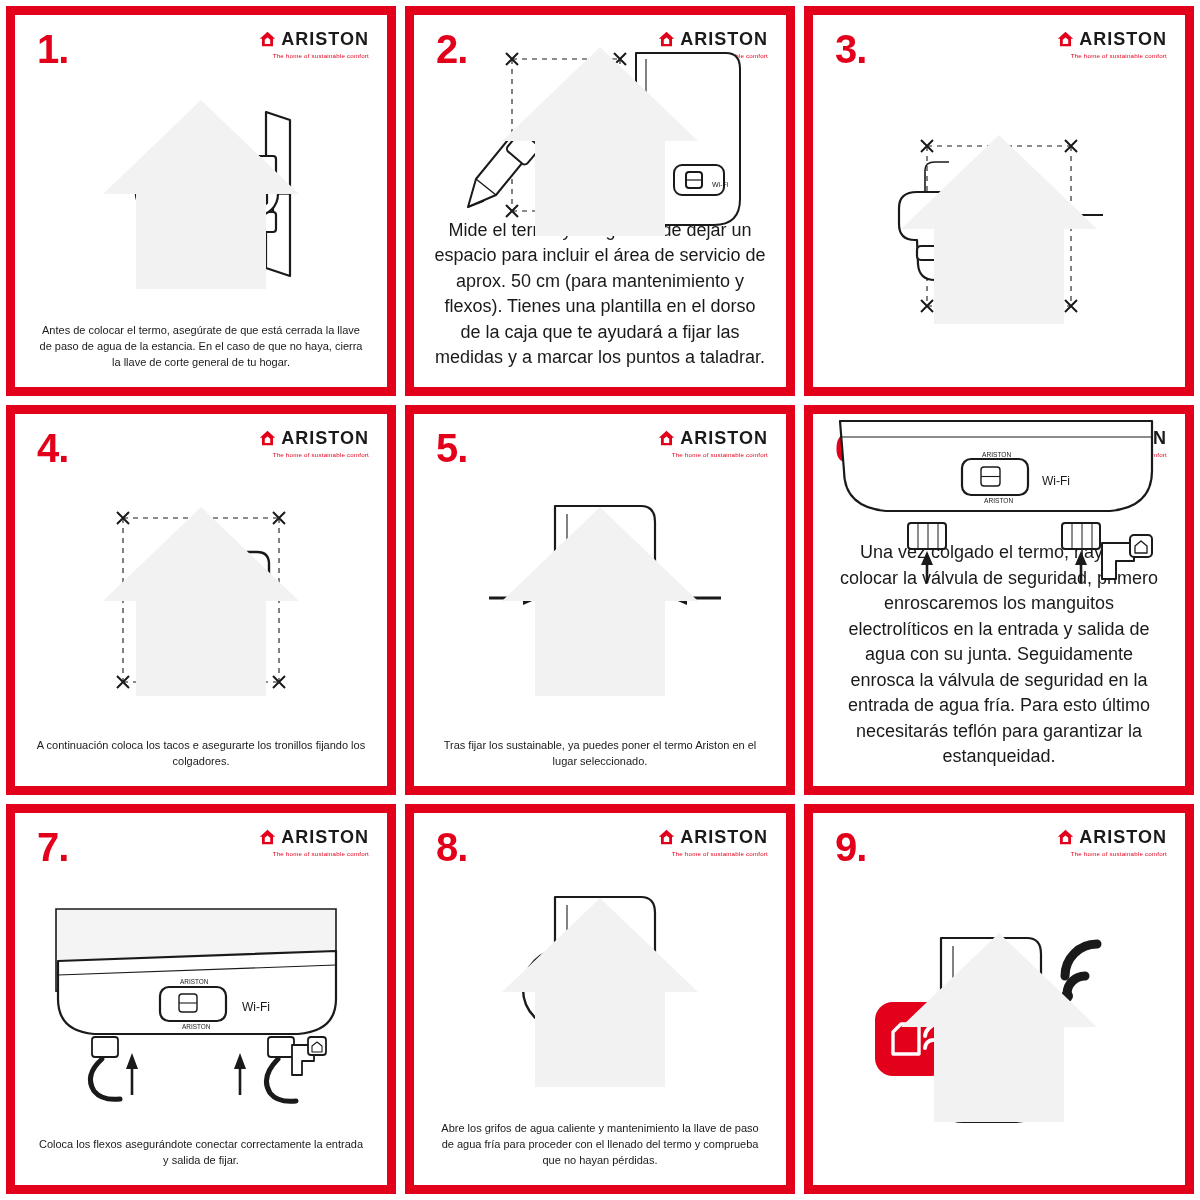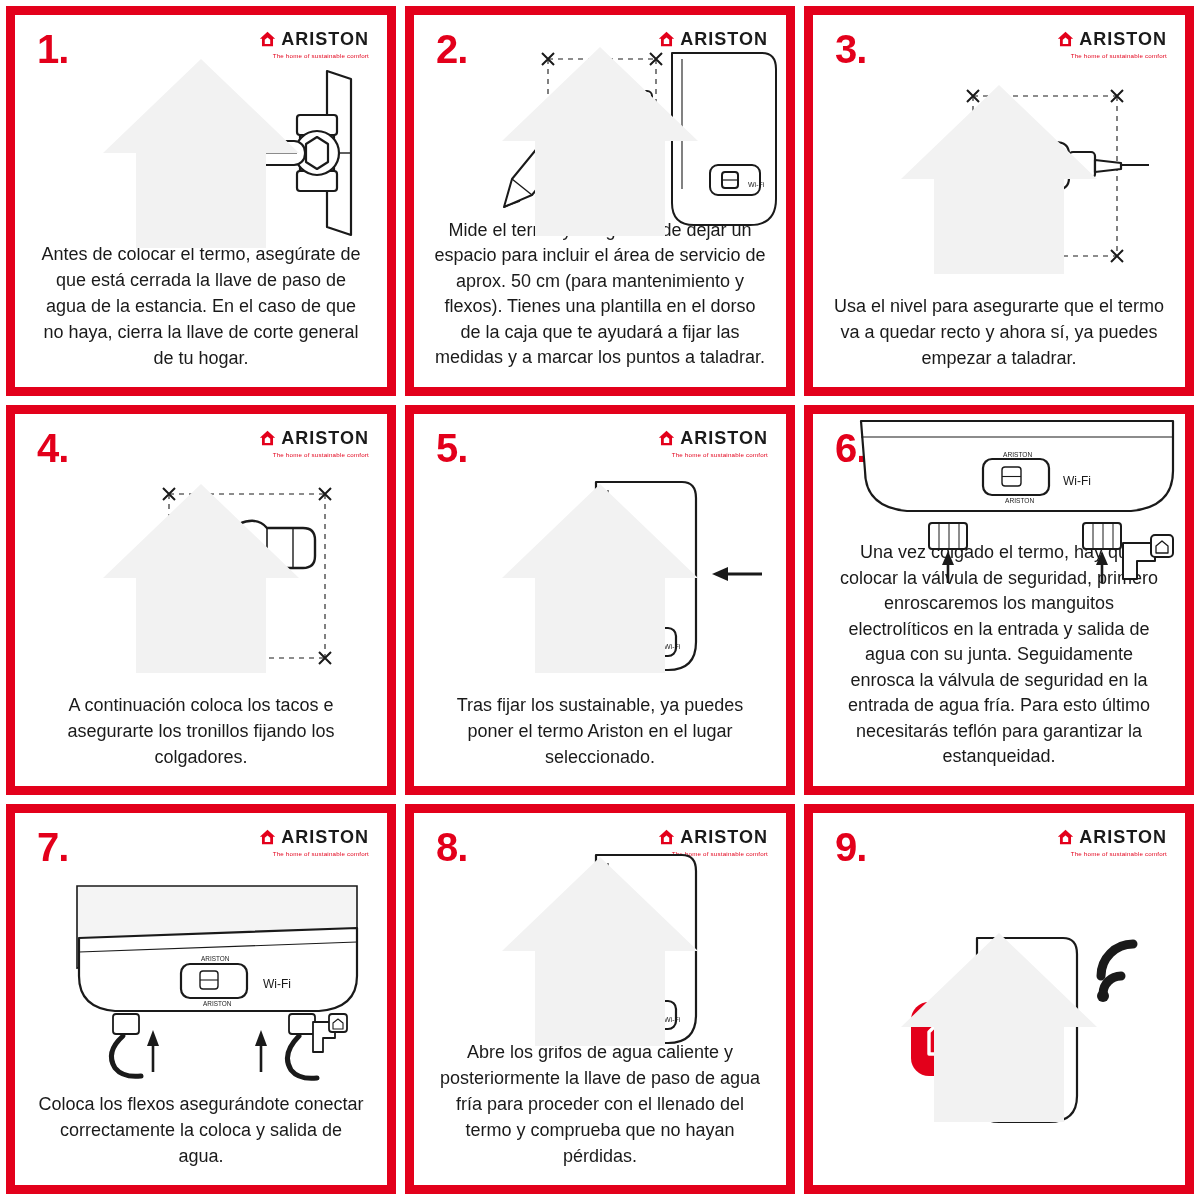--- a/index.html
+++ b/index.html
@@ -57,37 +57,37 @@
     color: #e3001b;
     font-size: 6.2px;
     letter-spacing: 0.2px;
     margin-top: 2px;
   }
   .art {
     flex: 1 1 auto;
     position: relative;
     display: flex;
     align-items: center;
-    justify-content: flex-end;
+    justify-content: center;
     min-height: 0;
   }
   .art svg { display: block; }
   .ghost {
     position: absolute;
     left: 50%; top: 50%;
     transform: translate(-50%, -50%);
     opacity: 1;
     pointer-events: none;
   }
   .caption {
     flex: 0 0 auto;
     padding: 6px 20px 16px 20px;
     text-align: center;
     color: #1a1a1a;
-    font-size: 18px;
+    font-size: 11px;
     line-height: 1.45;
   }
   .caption.small { font-size: 18px; line-height: 1.42; }
 </style>
 </head>
 <body>
 
 <div id="grid">
 
   <div class="card">
@@ -213,21 +213,20 @@
           <rect x="164" y="78" width="26" height="26" rx="4"></rect>
           <path d="M190 86 L216 89 L216 95 L190 98 Z"></path>
           <path d="M216 91 L244 91" stroke-width="2"></path>
           <rect x="58" y="122" width="56" height="14" rx="4"></rect>
           <path d="M66 68 L66 46 Q66 38 76 38 L90 38" stroke-width="1.6" fill="none"></path>
           <circle cx="100" cy="92" r="13"></circle>
           <path d="M100 85 L106 90 L106 98 L94 98 L94 90 Z" stroke-width="1.6"></path>
         </g>
       </svg>
     </div>
-    <div class="caption">Usa el nivel para asegurarte que el termo va a quedar recto y ahora sí, ya puedes empezar a taladrar.</div>
   </div>
 
   <div class="card">
     <div class="card-head">
       <div class="step-num">4.</div>
       <div class="logo">
         <div class="logo-row">
           <svg class="logo-mark" width="17" height="17" viewBox="0 0 20 20">
             <path d="M10 1 L19 9 L16.5 9 L16.5 18 L3.5 18 L3.5 9 L1 9 Z" fill="#e3001b"></path>
             <path d="M10 7.5 L13.2 10.4 L13.2 15.2 L6.8 15.2 L6.8 10.4 Z" fill="#ffffff"></path>
@@ -388,21 +387,21 @@
           <path d="M242 164 Q224 182 234 198 Q242 208 260 206"></path>
         </g>
         <g stroke="#1a1a1a" stroke-width="2.6" fill="none">
           <path d="M96 200 L96 166"></path>
           <path d="M204 200 L204 166"></path>
         </g>
         <path d="M96 158 L90 174 L102 174 Z" fill="#1a1a1a"></path>
         <path d="M204 158 L198 174 L210 174 Z" fill="#1a1a1a"></path>
       </svg>
     </div>
-    <div class="caption">Coloca los flexos asegurándote conectar correctamente la coloca y salida de agua.</div>
+    <div class="caption">Coloca los flexos asegurándote conectar correctamente la entrada y salida de fijar.</div>
   </div>
 
   <div class="card">
     <div class="card-head">
       <div class="step-num">8.</div>
       <div class="logo">
         <div class="logo-row">
           <svg class="logo-mark" width="17" height="17" viewBox="0 0 20 20">
             <path d="M10 1 L19 9 L16.5 9 L16.5 18 L3.5 18 L3.5 9 L1 9 Z" fill="#e3001b"></path>
             <path d="M10 7.5 L13.2 10.4 L13.2 15.2 L6.8 15.2 L6.8 10.4 Z" fill="#ffffff"></path>
@@ -422,21 +421,21 @@
           <path d="M112 20 L112 162" stroke-width="1.1"></path>
           <rect x="132" y="158" width="48" height="28" rx="8"></rect>
           <rect x="143" y="164" width="15" height="15" rx="3" stroke-width="1.4"></rect>
           <path d="M143 171.5 L158 171.5" stroke-width="1.1"></path>
         </g>
         <text x="168" y="179" font-family="Liberation Sans, sans-serif" font-size="7" fill="#1a1a1a">Wi-Fi</text>
         <circle cx="108" cy="104" r="40" fill="#ffffff" stroke="#1a1a1a" stroke-width="2.4"></circle>
         <path d="M108 80 C120 94 128 103 128 113 A20 20 0 0 1 88 113 C88 103 96 94 108 80 Z" fill="#1a1a1a"></path>
       </svg>
     </div>
-    <div class="caption">Abre los grifos de agua caliente y posteriormente la llave de paso de agua fría para proceder con el llenado del termo y comprueba que no hayan pérdidas.</div>
+    <div class="caption">Abre los grifos de agua caliente y mantenimiento la llave de paso de agua fría para proceder con el llenado del termo y comprueba que no hayan pérdidas.</div>
   </div>
 
   <div class="card">
     <div class="card-head">
       <div class="step-num">9.</div>
       <div class="logo">
         <div class="logo-row">
           <svg class="logo-mark" width="17" height="17" viewBox="0 0 20 20">
             <path d="M10 1 L19 9 L16.5 9 L16.5 18 L3.5 18 L3.5 9 L1 9 Z" fill="#e3001b"></path>
             <path d="M10 7.5 L13.2 10.4 L13.2 15.2 L6.8 15.2 L6.8 10.4 Z" fill="#ffffff"></path>

